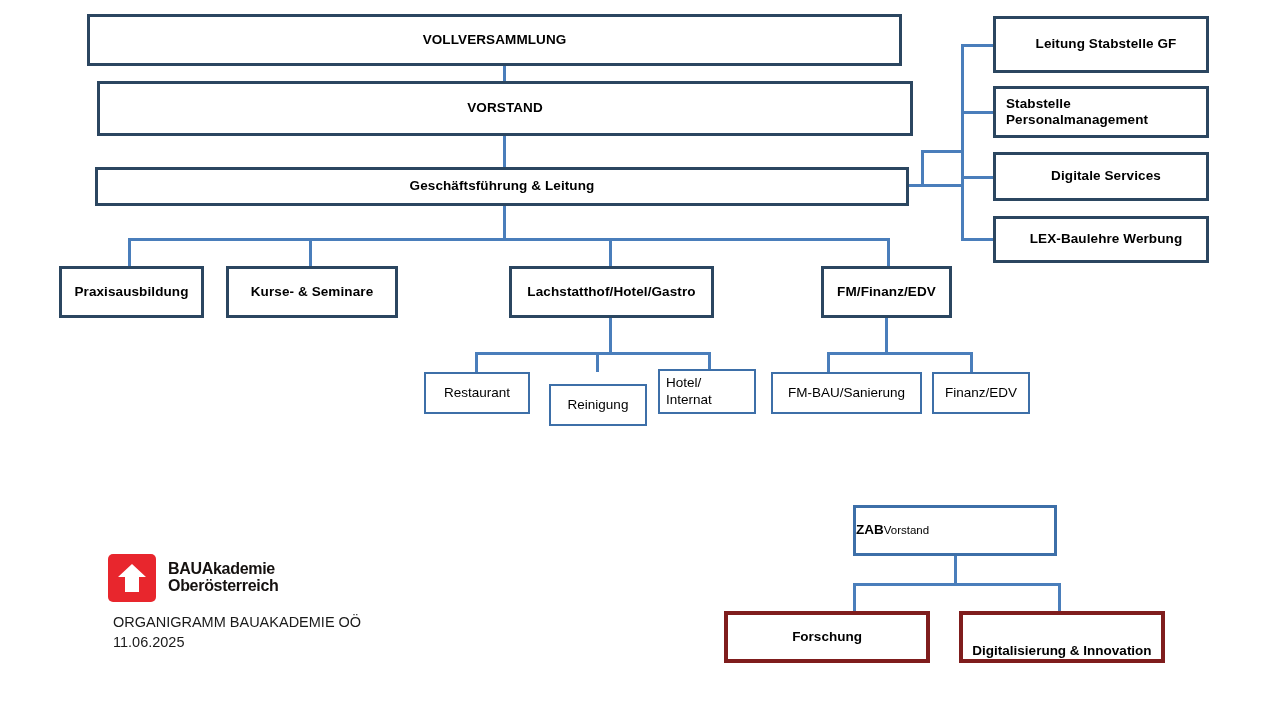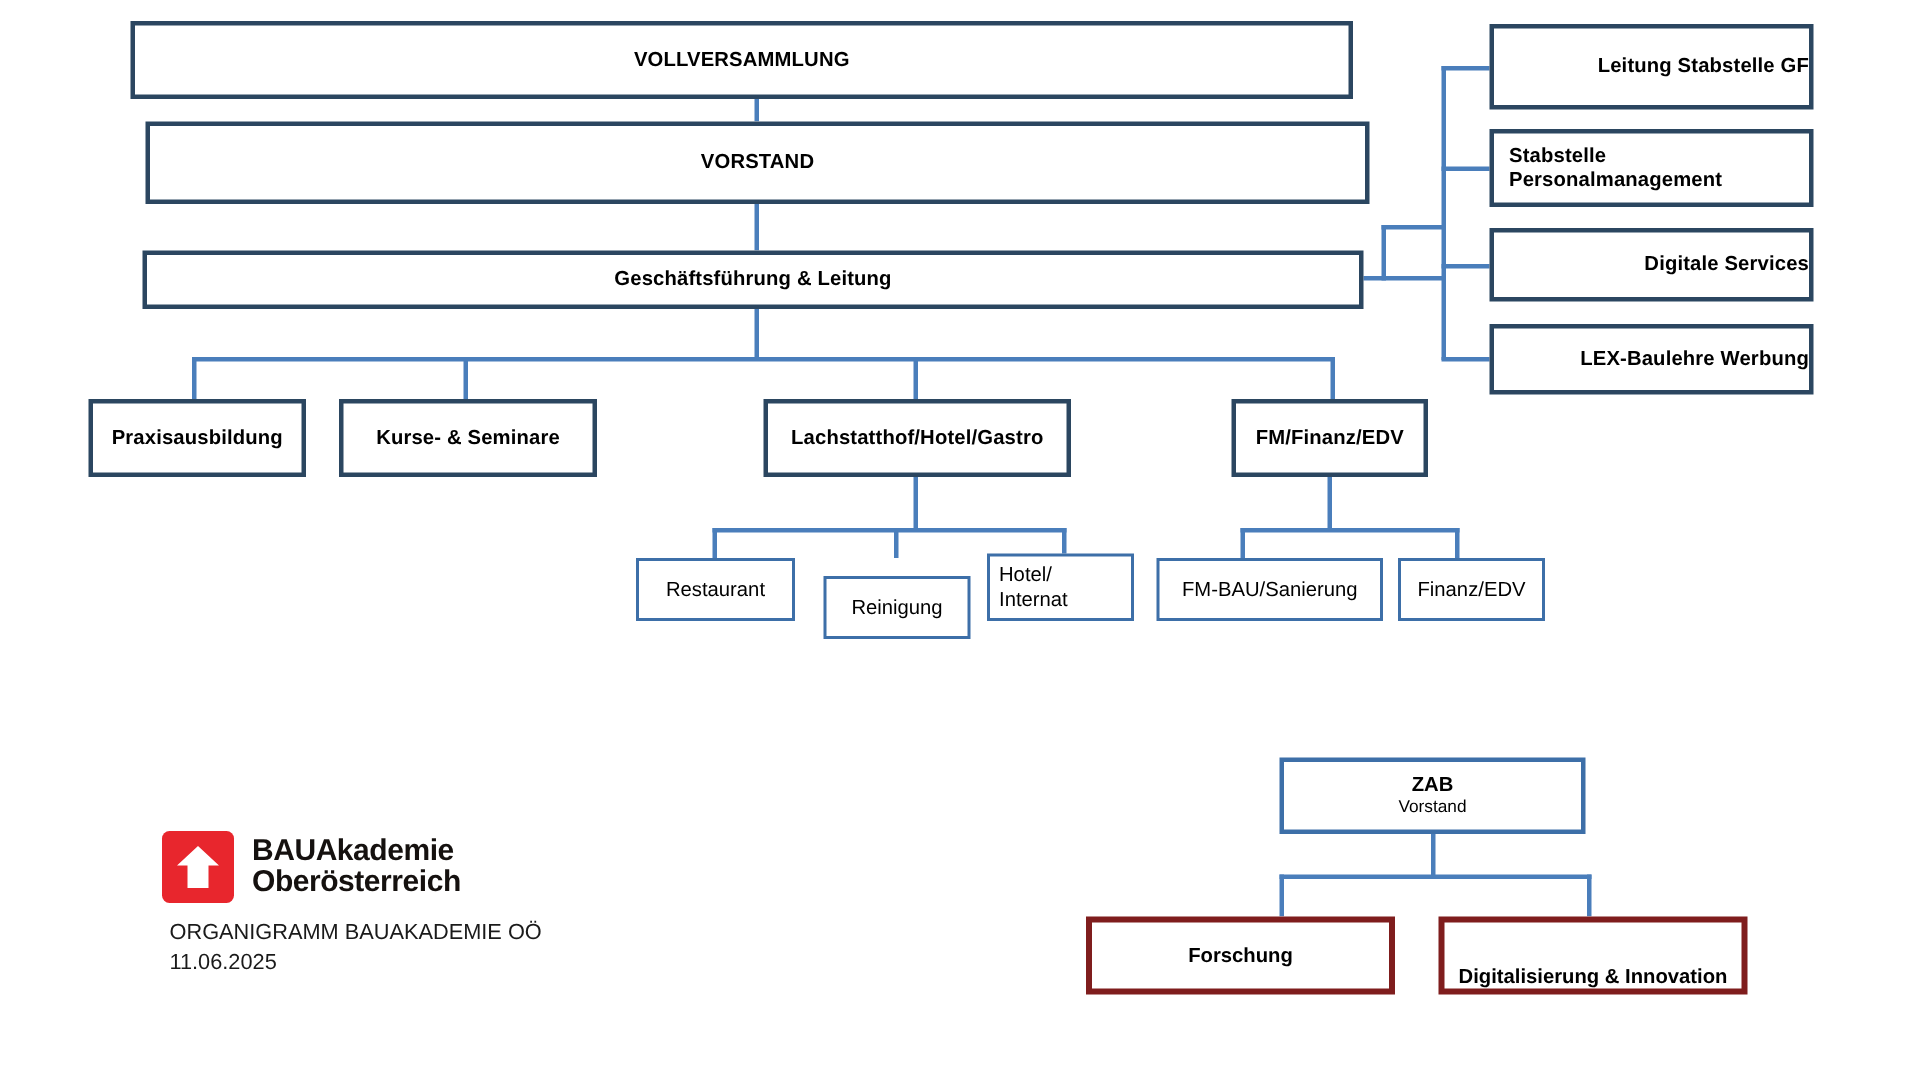--- a/index.html
+++ b/index.html
@@ -43,42 +43,41 @@
   }
   
   .box-navy {
     border: 3px solid #2b4660;
     font-weight: bold;
     font-size: 13.5px;
     letter-spacing: 0.1px;
   }
   
   .box-staff {
-    justify-content: flex-end;
+    justify-content: center;
     text-align: left;
     padding-left: 10px;
   }
   
   .box-blue {
     border: 2px solid #3d6fa8;
     font-weight: normal;
     font-size: 13.5px;
   }
   .box-blue-left {
     justify-content: flex-start;
     text-align: left;
     padding-left: 6px;
   }
   
   .box-zab {
     border: 3px solid #3d6fa8;
     font-weight: bold;
     font-size: 13.5px;
-    flex-direction: column;
-    justify-content: center;
+    justify-content: flex-start;
   }
   .zab-sub {
     font-weight: normal;
     font-size: 11.5px;
     margin-top: 1px;
   }
   .box-zab-child {
     border: 4px solid #7f1d1d;
     font-weight: bold;
     font-size: 13.5px;
@@ -106,21 +105,21 @@
     position: absolute;
     left: 50%;
     top: 50%;
     transform: translate(-50%, -50%);
     width: 30px;
     height: 32px;
   }
   .logo-text {
     margin-left: 12px;
     font-weight: bold;
-    font-size: 20px;
+    font-size: 16px;
     line-height: 1.06;
     letter-spacing: -0.3px;
     color: #15110f;
     white-space: nowrap;
   }
   #caption {
     position: absolute;
     left: 113px;
     top: 613px;
     font-size: 14.5px;

